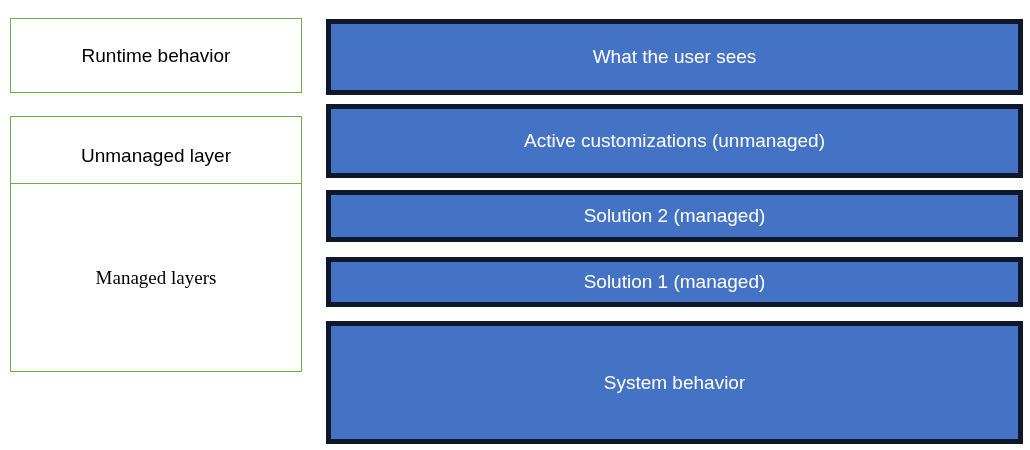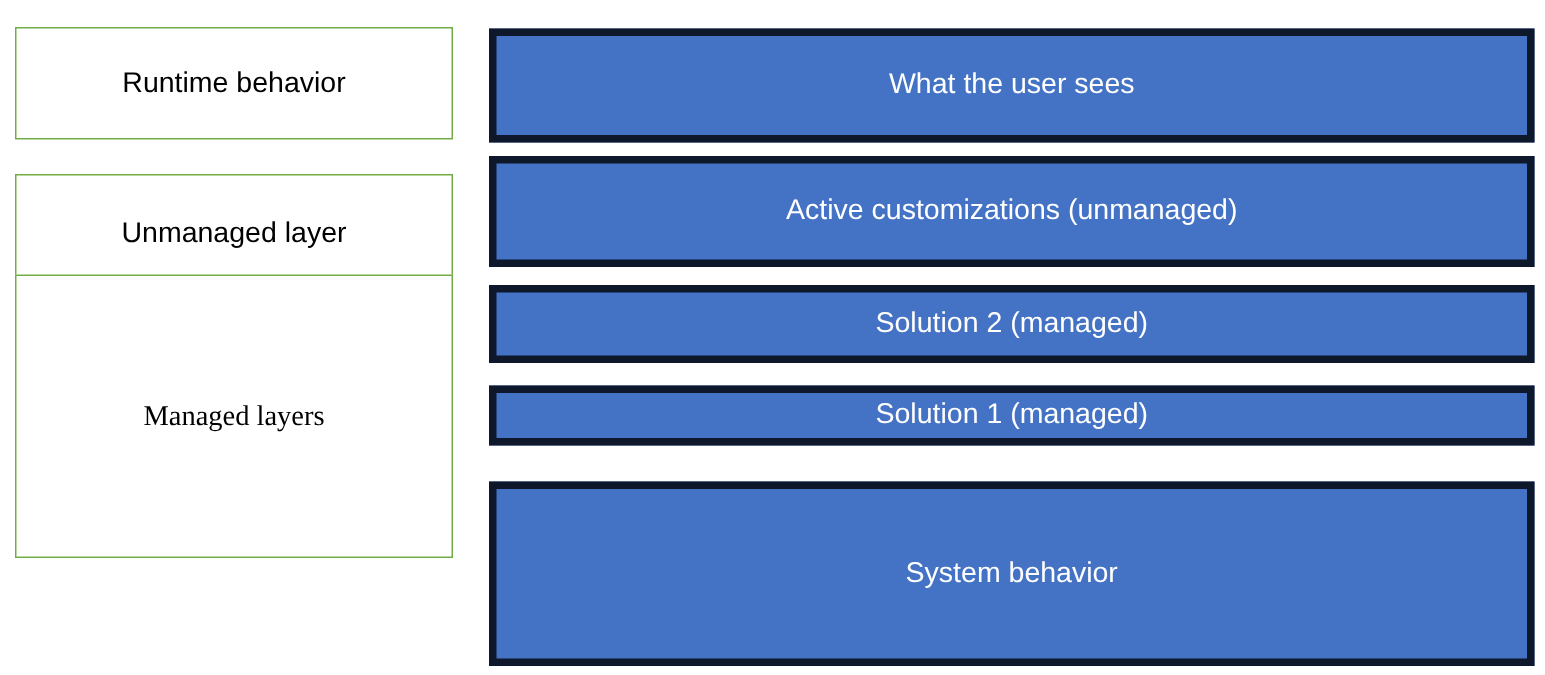--- a/index.html
+++ b/index.html
@@ -36,21 +36,21 @@
     border: 5px solid #0f172a;
     color: #ffffff;
     font-size: 19px;
   }
   .lb-a { top: 18px;  height: 75px; }
   .lb-b { top: 116px; height: 80px; }
   .lb-c { top: 183px; height: 189px; font-family: Liberation Serif, serif; }
   .rb-1 { top: 19px;  height: 76px; }
   .rb-2 { top: 104px; height: 74px; }
   .rb-3 { top: 190px; height: 52px; text-align: right; }
-  .rb-4 { top: 257px; height: 40px; }
+  .rb-4 { top: 257px; height: 50px; }
   .rb-5 { top: 321px; height: 123px; }
 </style>
 </head>
 <body>
 
 <div class="canvas">
 
   <div class="box left-box lb-a">
     <span>Runtime behavior</span>
   </div>

